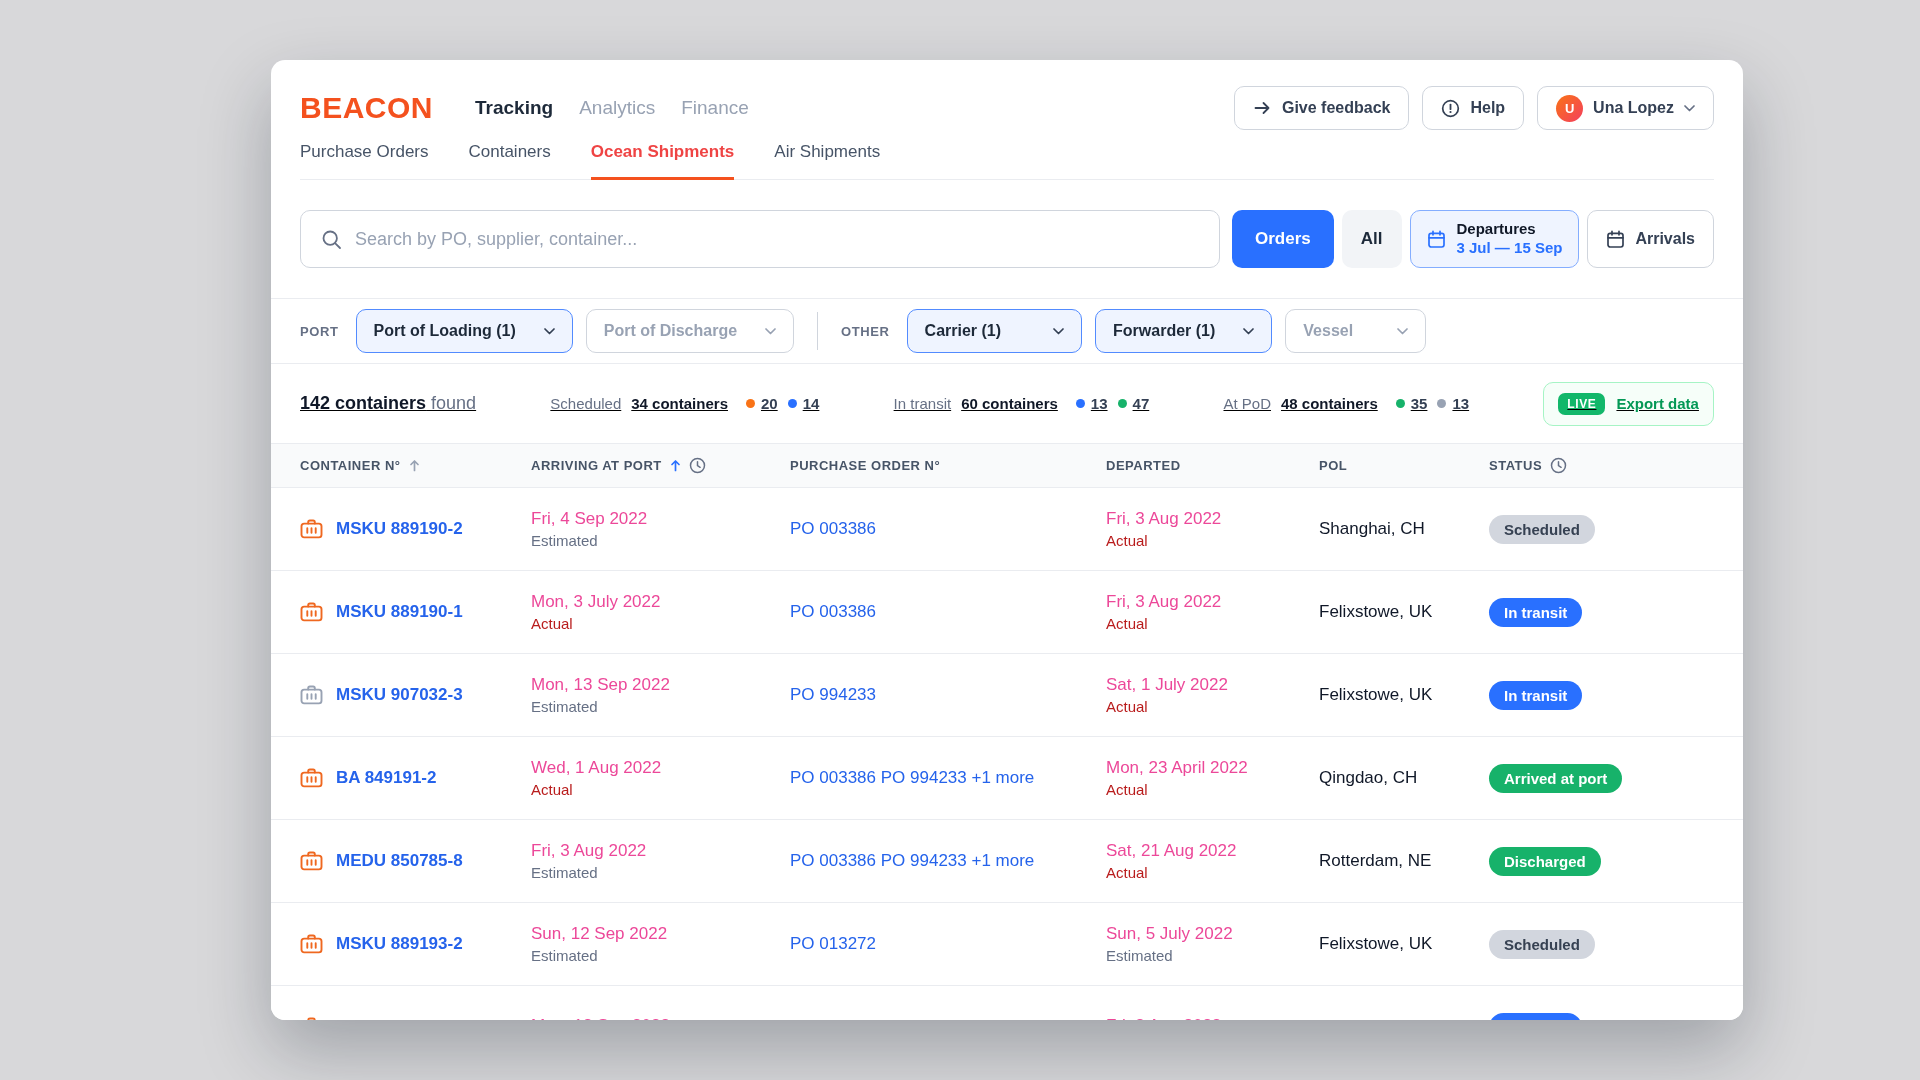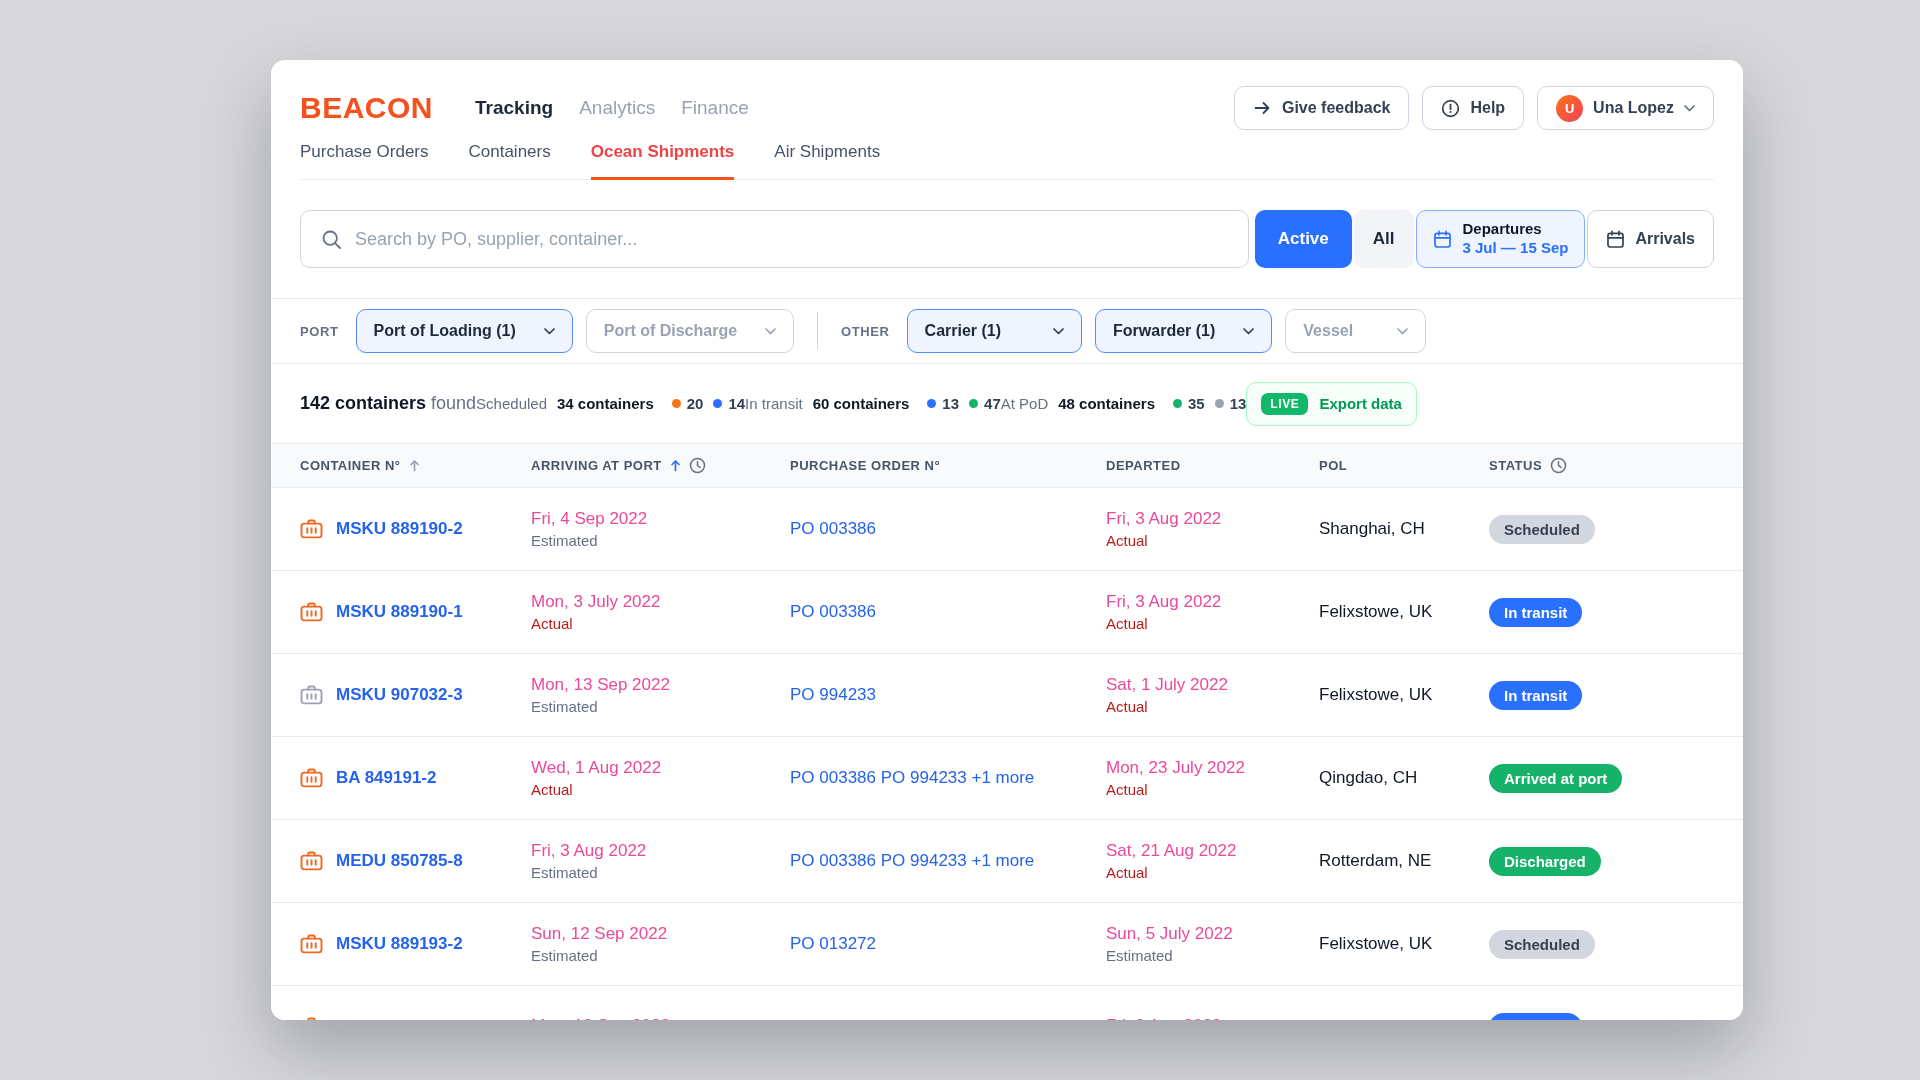--- a/index.html
+++ b/index.html
@@ -38,21 +38,21 @@
     display:flex; align-items:center; justify-content:center;
   }
   
   .sub-nav { display:flex; gap:40px; margin-top:12px; border-bottom:1px solid #eaecf0; }
   .sub-nav .tab {
     padding-bottom:15px; font-size:17px; color:#475467; font-weight:500;
     border-bottom:3px solid transparent; margin-bottom:-1px; cursor:pointer;
   }
   .sub-nav .tab.active { color:#ef4444; font-weight:700; border-bottom-color:#f4511e; }
   
-  .toolbar { display:flex; align-items:center; gap:2px; padding:30px 29px; border-bottom:1px solid #eaecf0; }
+  .toolbar { display:flex; align-items:center; gap:8px; padding:30px 29px; border-bottom:1px solid #eaecf0; }
   .search {
     flex:1; height:58px; border:1px solid #d0d5dd; border-radius:10px;
     display:flex; align-items:center; gap:13px; padding:0 20px; margin-right:4px;
     color:#667085; background:#fff;
   }
   .search input { border:none; outline:none; font-size:18px; color:#101828; flex:1; font-family:inherit; }
   .search input::placeholder { color:#98a2b3; }
   .tbtn { height:58px; border-radius:10px; border:none; font-family:inherit; cursor:pointer; }
   .btn-active { padding:0 23px; background:#2970ff; color:#fff; font-size:17px; font-weight:600; }
   .btn-all { padding:0 19px; background:#f2f4f7; color:#1d2939; font-size:17px; font-weight:600; }
@@ -72,21 +72,21 @@
   .flabel { font-size:13px; font-weight:700; color:#667085; letter-spacing:.6px; margin-right:4px; }
   .fbtn {
     height:44px; border-radius:10px; padding:0 17px; display:flex; align-items:center;
     font-size:16px; font-weight:600; cursor:pointer; background:#fff; font-family:inherit;
   }
   .fbtn .fgap { width:28px; }
   .fbtn.active { border:1.5px solid #528bff; background:#eff4ff; color:#1d2939; }
   .fbtn.inactive { border:1px solid #d0d5dd; color:#98a2b3; }
   .fdivider { width:1px; height:38px; background:#d0d5dd; margin:0 10px; }
   
-  .stats { display:flex; align-items:center; justify-content:flex-start; padding:0 29px; height:80px; border-bottom:1px solid #eaecf0; }
+  .stats { display:flex; align-items:center; justify-content:space-between; padding:0 29px; height:80px; border-bottom:1px solid #eaecf0;text-decoration:underline; }
   .count { font-size:18px; color:#667085; white-space:nowrap; }
   .count .count-val { color:#101828; font-weight:700; }
   .statgroup { display:flex; align-items:center; gap:10px; white-space:nowrap; }
   .statgroup .slabel { font-size:15px; color:#667085; }
   .statgroup .sval { font-size:15px; font-weight:700; color:#101828; margin-right:8px; }
   .dotpair { display:flex; align-items:center; gap:6px; }
   .dot { width:9px; height:9px; border-radius:50%; display:inline-block; }
   .dotnum { font-size:15px; font-weight:600; color:#344054; }
   .live-export {
     height:44px; display:flex; align-items:center; gap:11px; padding:0 14px;
@@ -172,21 +172,21 @@
   <div class="toolbar">
     <div class="search">
       <span style="display:flex">
         <svg width="21" height="21" viewBox="0 0 21 21" fill="none" stroke="#667085" stroke-width="1.8" stroke-linecap="round">
             <circle cx="9.2" cy="9.2" r="6.7"></circle>
             <path d="M14.3 14.3L19 19"></path>
           </svg>
       </span>
       <input type="text" placeholder="Search by PO, supplier, container..." style="">
     </div>
-    <button class="tbtn btn-active">Active</button>
+    <button class="tbtn btn-active">Orders</button>
     <button class="tbtn btn-all">All</button>
     <button class="tbtn btn-departures">
       <span style="display:flex">
         <svg width="19" height="19" viewBox="0 0 19 19" fill="none" stroke="#2970ff" stroke-width="1.7" stroke-linecap="round" stroke-linejoin="round">
             <rect x="2" y="3.4" width="15" height="13.6" rx="2.2"></rect>
             <path d="M6 1.4v3.4M13 1.4v3.4M2 7.8h15"></path>
           </svg>
       </span>
       <span class="dep-lines">
         <span class="dep-title">Departures</span>
@@ -423,21 +423,21 @@
       <a class="clink">BA 849191-2</a>
     </div>
     <div class="cell c-arriving">
       <div class="cellmain">Wed, 1 Aug 2022</div>
       <div class="cellsub" data-kind="Actual">Actual</div>
     </div>
     <div class="cell c-po">
       <a class="polink">PO 003386 PO 994233 +1 more</a>
     </div>
     <div class="cell c-departed">
-      <div class="cellmain">Mon, 23 July 2022</div>
+      <div class="cellmain">Mon, 23 April 2022</div>
       <div class="cellsub" data-kind="Actual">Actual</div>
     </div>
     <div class="cell c-pol">Qingdao, CH</div>
     <div class="cell c-status">
       <span class="badge" data-variant="green">Arrived at port</span>
     </div>
   </div>
 
   <div class="trow">
     <div class="cell c-container">

